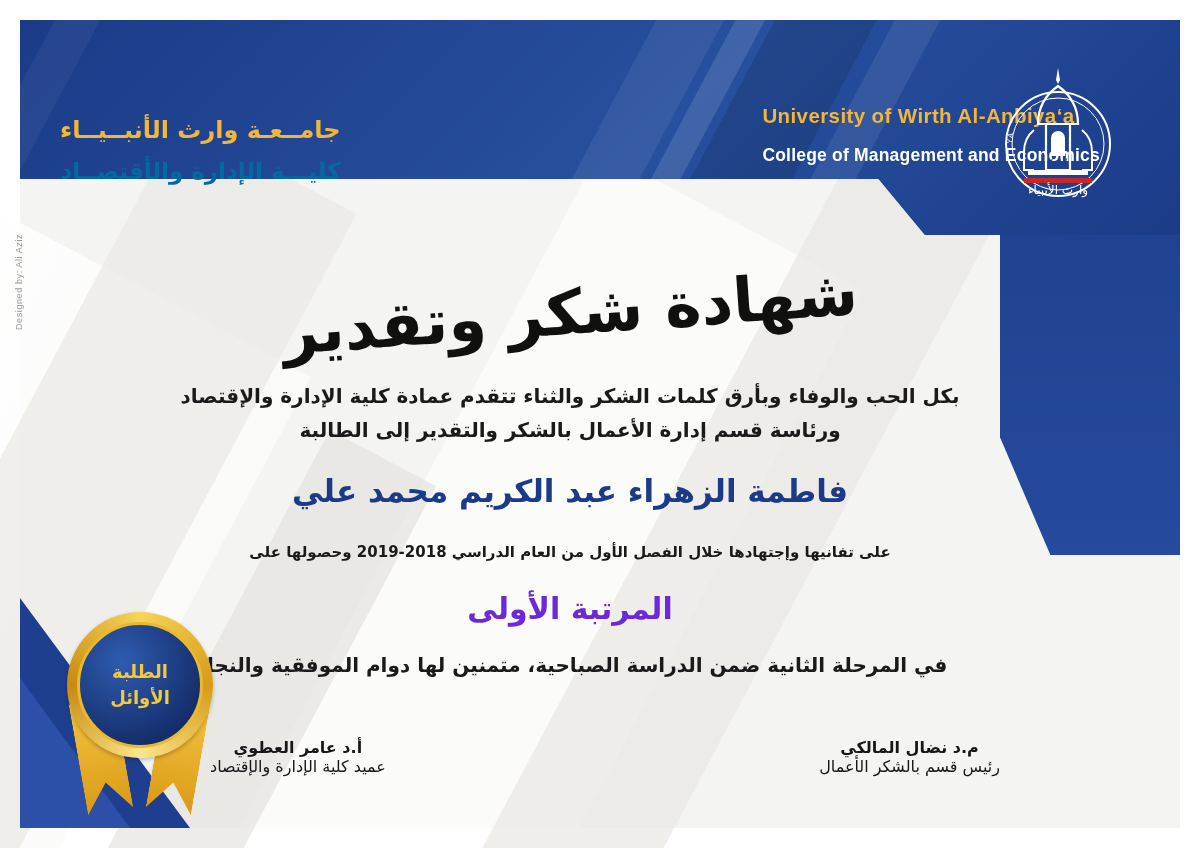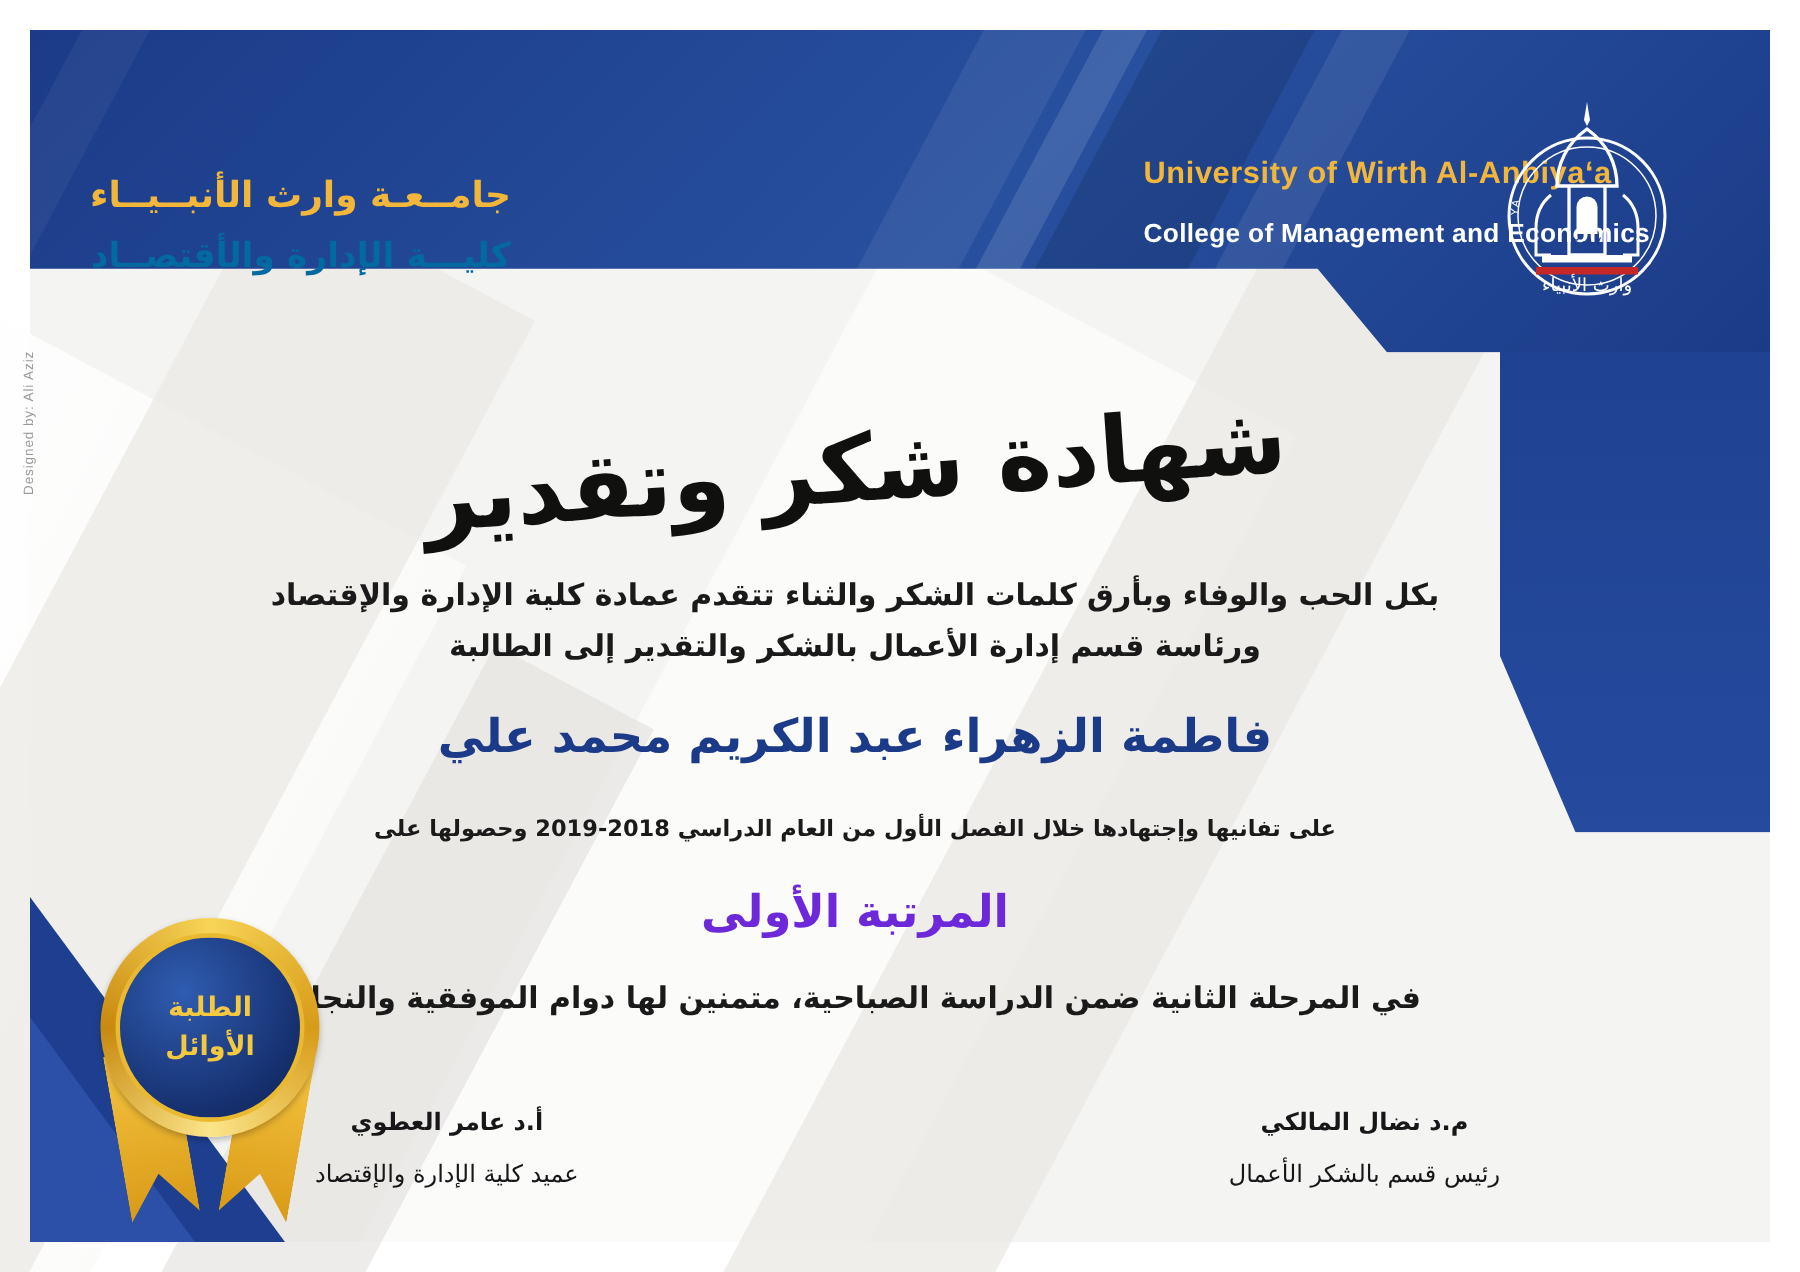--- a/index.html
+++ b/index.html
@@ -284,21 +284,20 @@
     font-family: "DejaVu Sans", sans-serif;
     color: #17171a;
   }
   .sig .sig-name {
     font-size: 16px;
     font-weight: bold;
     letter-spacing: -0.3px;
   }
   .sig .sig-role {
     font-size: 16px;
-    margin-top: 16px;
     letter-spacing: -0.3px;
   }
 
   
   .seal {
     position: absolute;
     left: 52px;
     top: 600px;
     width: 175px;
     height: 215px;

